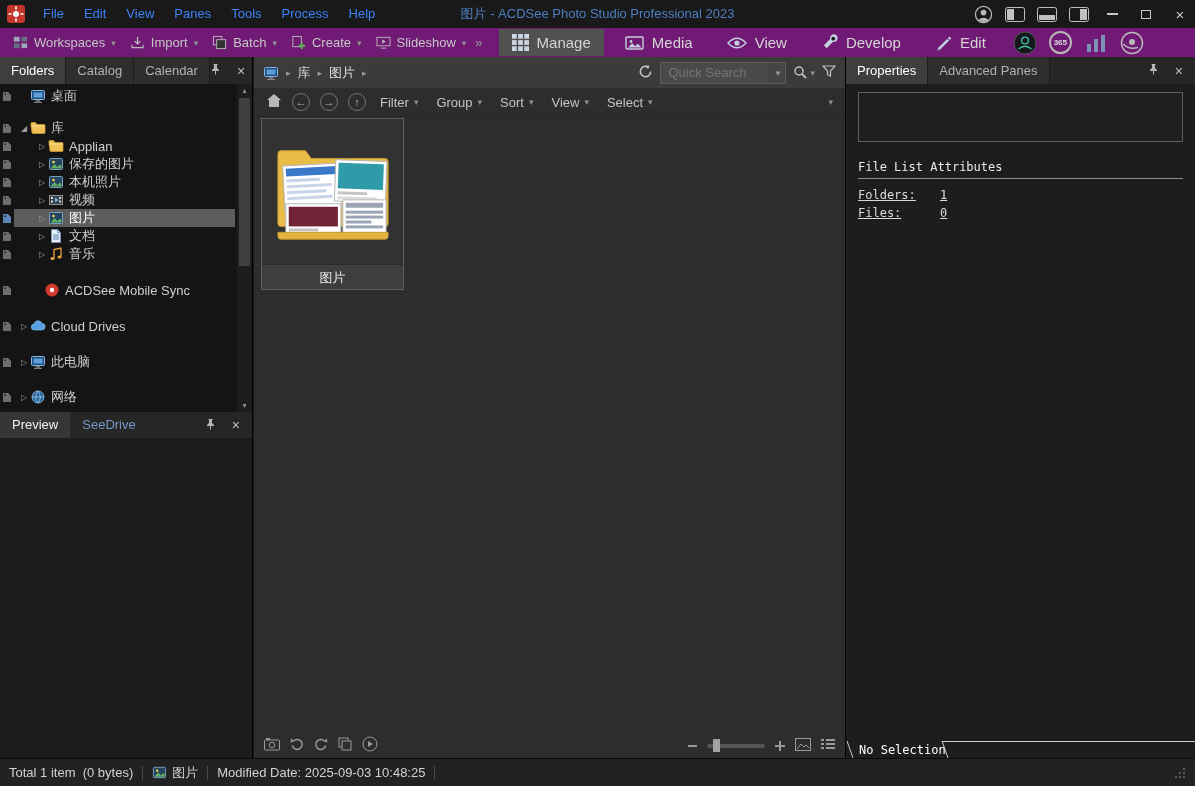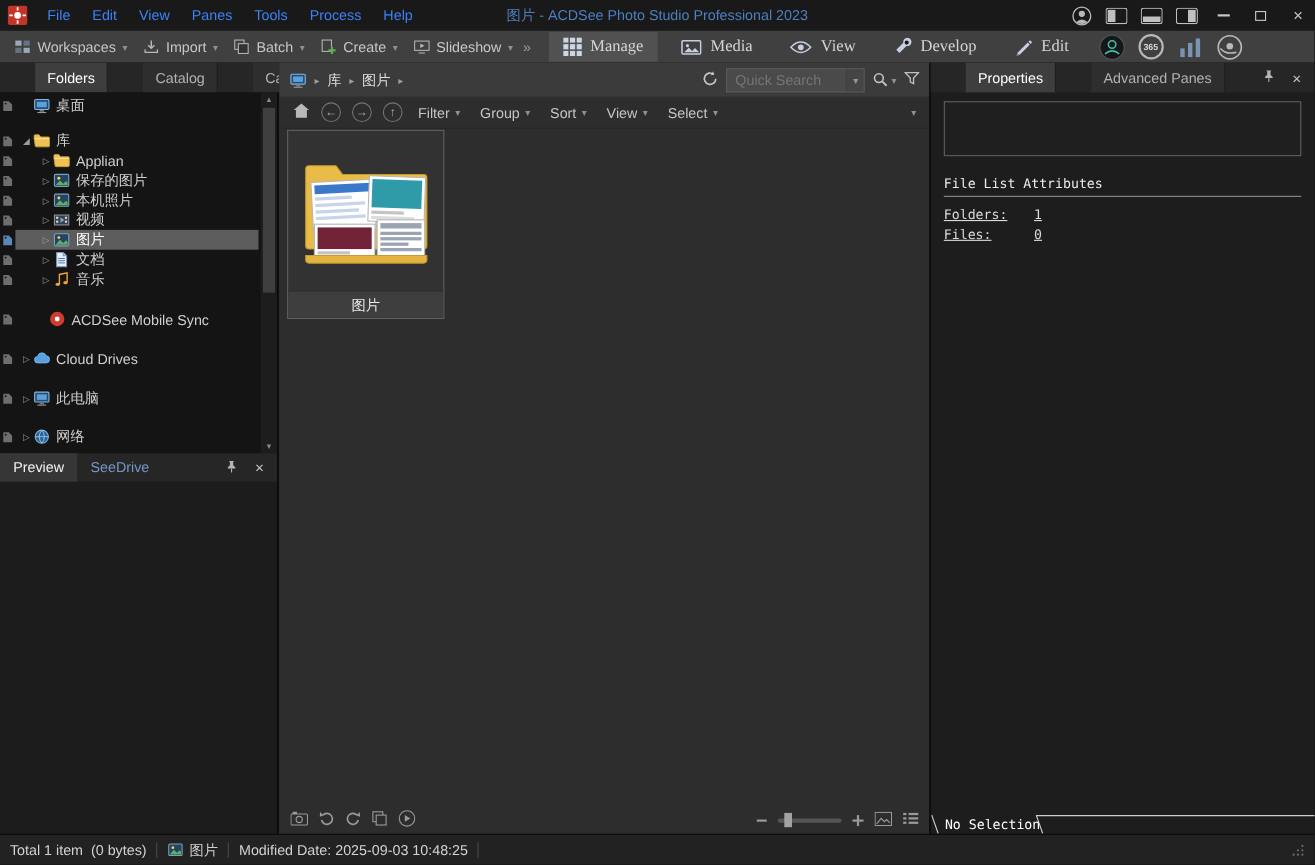--- a/index.html
+++ b/index.html
@@ -13,35 +13,35 @@
   .menus{display:flex;}
   .menu{padding:0 10px;line-height:28px;color:#3b82f6;cursor:default;}
   .win-title{position:absolute;left:50%;transform:translateX(-50%);color:#4d7fc0;white-space:nowrap;}
   .tb-right{margin-left:auto;display:flex;align-items:center;gap:4px;}
   .tb-ic{width:28px;height:22px;display:flex;align-items:center;justify-content:center;}
   .winbtn{width:30px;height:28px;display:flex;align-items:center;justify-content:center;color:#c9c9c9;font-size:15px;}
   .min-bar{width:11px;height:2px;background:#c9c9c9;display:block;}
   .max-box{width:10px;height:9px;border:1px solid #c9c9c9;display:block;}
 
   
-  .toolbar{position:absolute;top:28px;left:0;right:0;height:29px;display:flex;align-items:center;background:#404040;padding-left:6px;}
+  .toolbar{position:absolute;top:28px;left:0;right:0;height:29px;display:flex;align-items:center;background:#701a75;padding-left:6px;}
   .tool-btn{display:flex;align-items:center;gap:6px;padding:0 7px;height:26px;color:#c6c6c6;}
   .caret{color:#8f8f8f;font-size:9px;}
   .overflow{color:#9a9a9a;margin:0 8px 0 2px;font-size:13px;}
-  .modes{display:flex;align-items:flex-end;gap:8px;margin-left:8px;font-family:Liberation Serif, serif;}
+  .modes{display:flex;align-items:flex-end;gap:8px;margin-left:8px;}
   .mode{display:flex;align-items:center;gap:8px;padding:0 13px;height:27px;font-size:15px;color:#d4d4d4;}
   .mode.active{background:#515151;}
   .badges{display:flex;align-items:center;gap:12px;margin-left:14px;padding-right:8px;}
   .badge{width:24px;height:24px;border-radius:50%;display:flex;align-items:center;justify-content:center;}
   .b365{border:2px solid #b8b8b8;color:#dcdcdc;font-size:8px;font-weight:bold;width:23px;height:23px;letter-spacing:0;}
 
   
   .left{position:absolute;top:57px;left:0;width:253px;bottom:28px;background:#141414;border-right:1px solid #000;}
   .ltabs{height:27px;background:#262626;display:flex;align-items:center;}
-  .ltab{padding:0 11px;height:27px;line-height:27px;color:#b2b2b2;background:#2e2e2e;border-right:1px solid #1d1d1d;margin-left:32px;}
+  .ltab{padding:0 11px;height:27px;line-height:27px;color:#b2b2b2;background:#2e2e2e;border-right:1px solid #1d1d1d;}
   .ltab.active{background:#3e3e3e;color:#fff;}
   .ptool{margin-left:auto;display:flex;align-items:center;gap:16px;padding-right:12px;}
   .xglyph{color:#c0c0c0;font-size:14px;line-height:1;}
   .tree{position:absolute;top:27px;left:0;right:0;height:328px;background:#141414;padding-top:3px;overflow:hidden;}
   .trow{display:flex;align-items:center;height:18px;}
   .gutter{width:14px;display:flex;justify-content:center;flex:none;}
   .row-body{flex:1;display:flex;align-items:center;height:18px;margin-right:17px;}
   .row-body.selected{background:#5d5d5d;color:#fff;}
   .pad-top{padding-left:4px;}
   .pad-child{padding-left:22px;}

